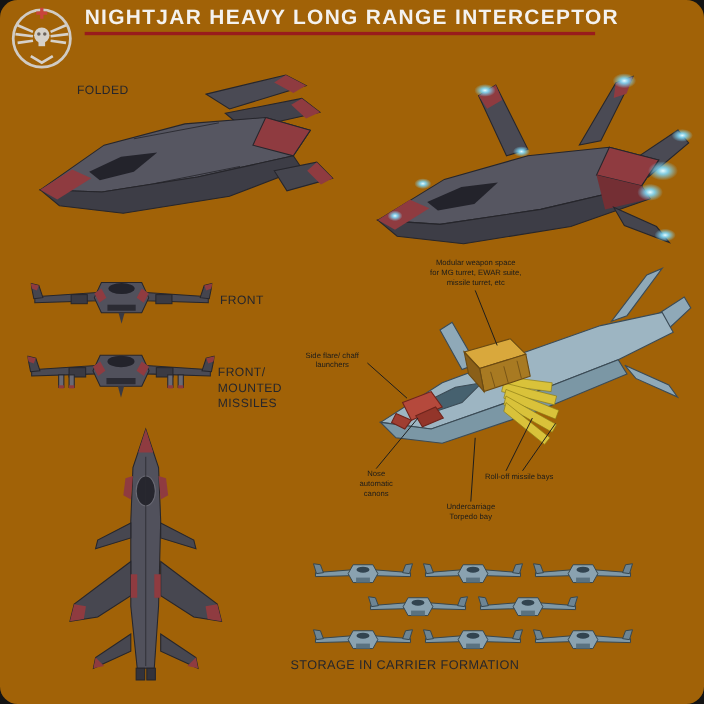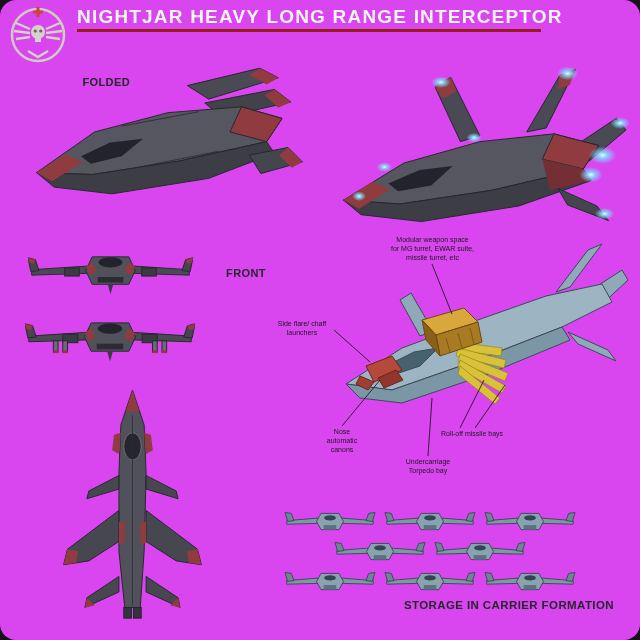--- a/index.html
+++ b/index.html
@@ -1,30 +1,30 @@
 <!DOCTYPE html>
 <html><head>
 <meta charset="utf-8">
 <style>
   html,body{margin:0;padding:0;background:#141414;}
   .canvas{
-    position:relative;width:640px;height:640px;background:#d946ef;
+    position:relative;width:640px;height:640px;background:#a16207;
     border-radius:16px;overflow:hidden;
     font-family:"Liberation Sans",sans-serif;
   }
   .title{
     position:absolute;left:77px;top:6px;font-size:19px;font-weight:bold;
     color:#f4f2ef;letter-spacing:1.2px;white-space:nowrap;
   }
   .title-underline{
     position:absolute;left:77px;top:29px;width:464px;height:3px;background:#991c1c;
   }
   .view-label{
-    position:absolute;color:#26262b;font-weight:bold;font-size:11px;
-    letter-spacing:0.4px;white-space:pre-line;text-align:right;line-height:1.25;
+    position:absolute;color:#26262b;font-weight:normal;font-size:11px;
+    letter-spacing:0.4px;white-space:pre-line;text-align:left;line-height:1.25;
   }
   .annot{
     position:absolute;color:#1b1b1b;font-size:7px;line-height:1.25;
     white-space:pre-line;text-align:center;
   }
   .art{position:absolute;}
   .craft{position:absolute;width:92px;height:27px;}
 </style>
 </head>
 <body>
@@ -92,38 +92,41 @@
     <ellipse cx="248" cy="22" rx="11" ry="7" fill="url(#glowG)"></ellipse>
     <ellipse cx="302" cy="73" rx="10" ry="6" fill="url(#glowG)"></ellipse>
     <ellipse cx="286" cy="166" rx="10" ry="6" fill="url(#glowG)"></ellipse>
     <ellipse cx="284" cy="106" rx="14" ry="9" fill="url(#glowG)"></ellipse>
     <ellipse cx="272" cy="126" rx="12" ry="8" fill="url(#glowG)"></ellipse>
     <ellipse cx="60" cy="118" rx="8" ry="5" fill="url(#glowG)"></ellipse>
     <ellipse cx="152" cy="88" rx="8" ry="5" fill="url(#glowG)"></ellipse>
     <ellipse cx="34" cy="148" rx="7" ry="5" fill="url(#glowG)"></ellipse>
   </svg>
 
-  <div class="view-label" style="left:200px;top:267px;width:55px;margin-left:11px;">FRONT</div>
+  <div class="view-label" style="left:200px;top:267px;width:55px;">FRONT</div>
   <svg class="art" style="left:28px;top:243px;width:165px;height:57px;" viewBox="0 0 180 62">
     <polygon points="4,29 66,25 66,33 4,35" fill="#4a4a54" stroke="#26262c"></polygon>
     <polygon points="114,25 176,29 176,35 114,33" fill="#4a4a54" stroke="#26262c"></polygon>
     <polygon points="3,31 0,16 8,18 12,30" fill="#45454e" stroke="#26262c"></polygon>
     <polygon points="177,31 180,16 172,18 168,30" fill="#45454e" stroke="#26262c"></polygon>
     <polygon points="0,16 8,18 6,23 1,21" fill="#8f3b40"></polygon>
     <polygon points="180,16 172,18 174,23 179,21" fill="#8f3b40"></polygon>
     <rect x="40" y="27" width="16" height="9" fill="#3a3a43" stroke="#26262c"></rect>
     <rect x="124" y="27" width="16" height="9" fill="#3a3a43" stroke="#26262c"></rect>
     <polygon points="70,15 110,15 117,30 110,45 70,45 63,30" fill="#51515c" stroke="#26262c"></polygon>
     <ellipse cx="90" cy="21" rx="13" ry="5.5" fill="#23232b"></ellipse>
     <polygon points="63,26 70,21 75,30 68,35" fill="#8f3b40"></polygon>
     <polygon points="117,26 110,21 105,30 112,35" fill="#8f3b40"></polygon>
     <rect x="76" y="37" width="28" height="6" fill="#2b2b33"></rect>
     <polygon points="87,45 93,45 90,56" fill="#3a3a43"></polygon>
   </svg>
 
+  <div class="view-label" style="left:198px;top:333px;width:66px;">FRONT/
+MOUNTED
+MISSILES</div>
   <svg class="art" style="left:25px;top:308px;width:170px;height:60px;" viewBox="0 0 180 62">
     <polygon points="4,29 66,25 66,33 4,35" fill="#4a4a54" stroke="#26262c"></polygon>
     <polygon points="114,25 176,29 176,35 114,33" fill="#4a4a54" stroke="#26262c"></polygon>
     <polygon points="3,31 0,16 8,18 12,30" fill="#45454e" stroke="#26262c"></polygon>
     <polygon points="177,31 180,16 172,18 168,30" fill="#45454e" stroke="#26262c"></polygon>
     <polygon points="0,16 8,18 6,23 1,21" fill="#8f3b40"></polygon>
     <polygon points="180,16 172,18 174,23 179,21" fill="#8f3b40"></polygon>
     <rect x="40" y="27" width="16" height="9" fill="#3a3a43" stroke="#26262c"></rect>
     <rect x="124" y="27" width="16" height="9" fill="#3a3a43" stroke="#26262c"></rect>
     <polygon points="70,15 110,15 117,30 110,45 70,45 63,30" fill="#51515c" stroke="#26262c"></polygon>

